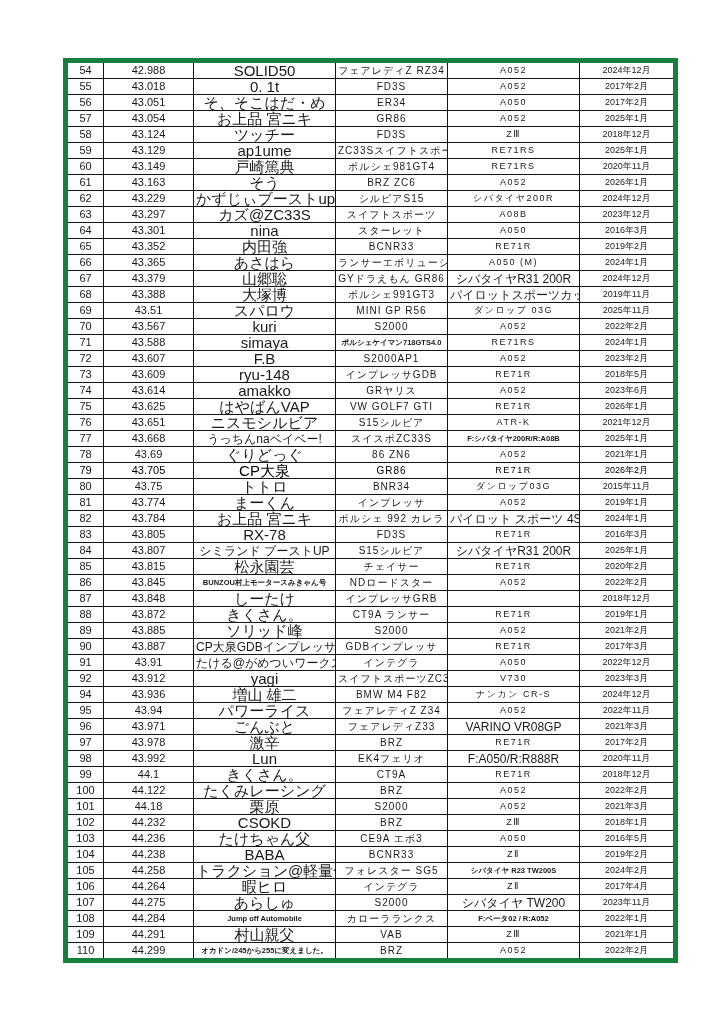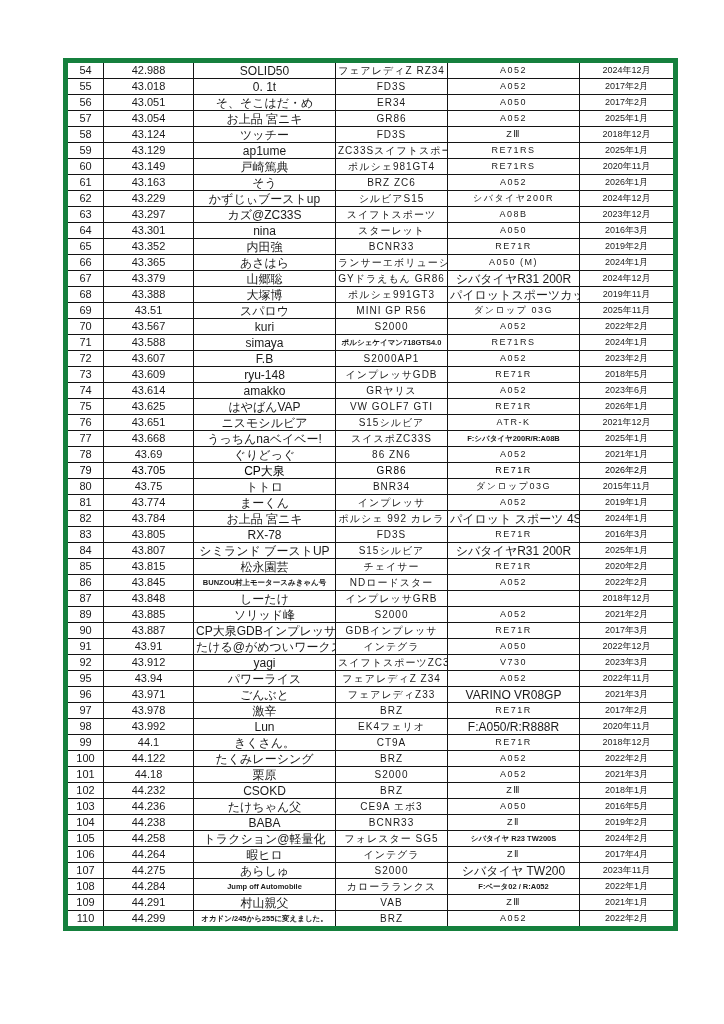--- a/index.html
+++ b/index.html
@@ -15,21 +15,21 @@
   }
   td{
     border:1px solid #141414;
     height:15px;padding:0 2px;
     text-align:center;vertical-align:middle;
     white-space:nowrap;overflow:hidden;
     line-height:1;
   }
   .col-rank{font-size:11px;}
   .col-time{font-size:11px;}
-  .col-name{font-size:12px;}
+  .col-name{font-size:15px;}
   .col-car{font-size:10px;letter-spacing:1px;}
   .col-tire{font-size:9px;letter-spacing:1.5px;}
   .col-date{font-size:9px;}
   td.small{font-size:7.5px;letter-spacing:0;font-weight:bold;}
   td.mid{font-size:12px;letter-spacing:0;}
   tr.highlight td{}
 </style>
 </head>
 <body>
 
@@ -310,20 +310,28 @@
         </tr>
         <tr>
           <td class="col-rank">87</td>
           <td class="col-time">43.848</td>
           <td class="col-name">しーたけ</td>
           <td class="col-car">インプレッサGRB</td>
           <td class="col-tire"></td>
           <td class="col-date">2018年12月</td>
         </tr>
         <tr>
+          <td class="col-rank">88</td>
+          <td class="col-time">43.872</td>
+          <td class="col-name">きくさん。</td>
+          <td class="col-car">CT9A ランサー</td>
+          <td class="col-tire">RE71R</td>
+          <td class="col-date">2019年1月</td>
+        </tr>
+        <tr>
           <td class="col-rank">89</td>
           <td class="col-time">43.885</td>
           <td class="col-name">ソリッド峰</td>
           <td class="col-car">S2000</td>
           <td class="col-tire">A052</td>
           <td class="col-date">2021年2月</td>
         </tr>
         <tr>
           <td class="col-rank">90</td>
           <td class="col-time">43.887</td>
@@ -342,20 +350,28 @@
         </tr>
         <tr>
           <td class="col-rank">92</td>
           <td class="col-time">43.912</td>
           <td class="col-name">yagi</td>
           <td class="col-car">スイフトスポーツZC33S</td>
           <td class="col-tire">V730</td>
           <td class="col-date">2023年3月</td>
         </tr>
         <tr>
+          <td class="col-rank">94</td>
+          <td class="col-time">43.936</td>
+          <td class="col-name">増山 雄二</td>
+          <td class="col-car">BMW M4 F82</td>
+          <td class="col-tire">ナンカン CR-S</td>
+          <td class="col-date">2024年12月</td>
+        </tr>
+        <tr>
           <td class="col-rank">95</td>
           <td class="col-time">43.94</td>
           <td class="col-name">パワーライス</td>
           <td class="col-car">フェアレディZ Z34</td>
           <td class="col-tire">A052</td>
           <td class="col-date">2022年11月</td>
         </tr>
         <tr>
           <td class="col-rank">96</td>
           <td class="col-time">43.971</td>

